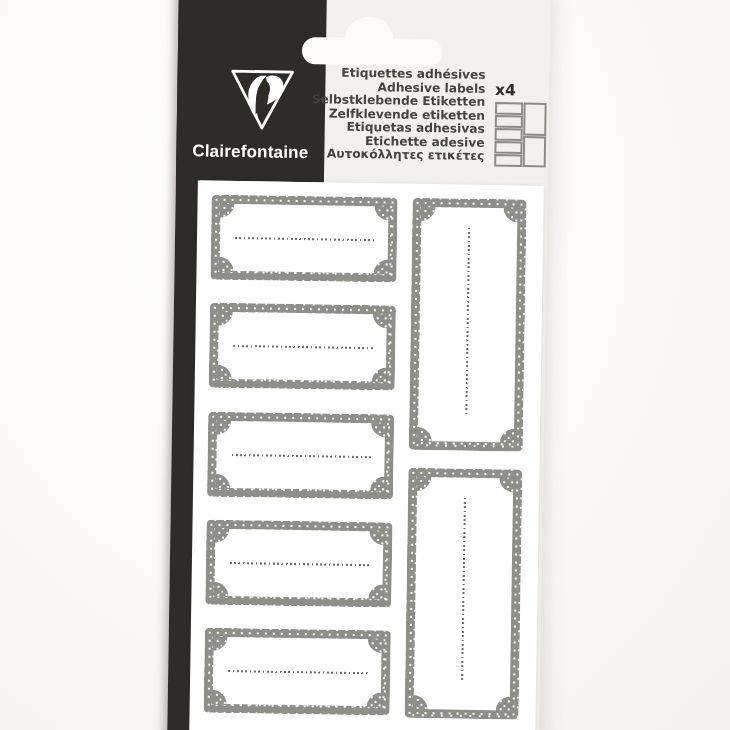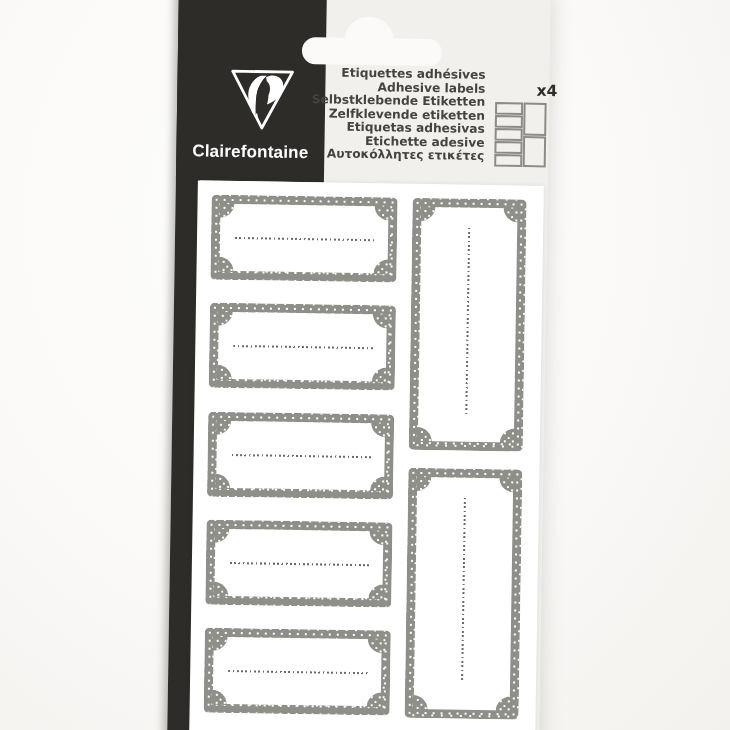--- a/index.html
+++ b/index.html
@@ -30,21 +30,21 @@
   .logo{position:absolute;left:50px;top:97px;width:70px;height:64px;}
   .wordmark{position:absolute;left:8px;top:172px;width:132px;text-align:center;
     color:#ffffff;font-size:17px;font-weight:700;letter-spacing:.2px;
     font-family:"Liberation Sans", sans-serif;}
 
   
   .lang-list{position:absolute;top:95px;right:64px;text-align:right;
     color:#45433e;font-size:12.2px;line-height:13.5px;font-weight:600;white-space:nowrap;}
 
   
-  .count{position:absolute;left:324px;top:107px;width:56px;text-align:right;
+  .count{position:absolute;left:300px;top:107px;width:56px;text-align:center;
     color:#2f2d2a;font-size:15.5px;font-weight:700;}
   .diagram{position:absolute;left:316px;top:127px;width:56px;height:66px;}
 
   
   .sheet{position:absolute;left:22px;top:211px;width:346px;height:579px;background:#ffffff;
     box-shadow:0 0 5px rgba(40,35,30,.10);}
 
   .label{position:absolute;border-radius:5px;}
   .dotbg{
     background-color:#8f8f89;

